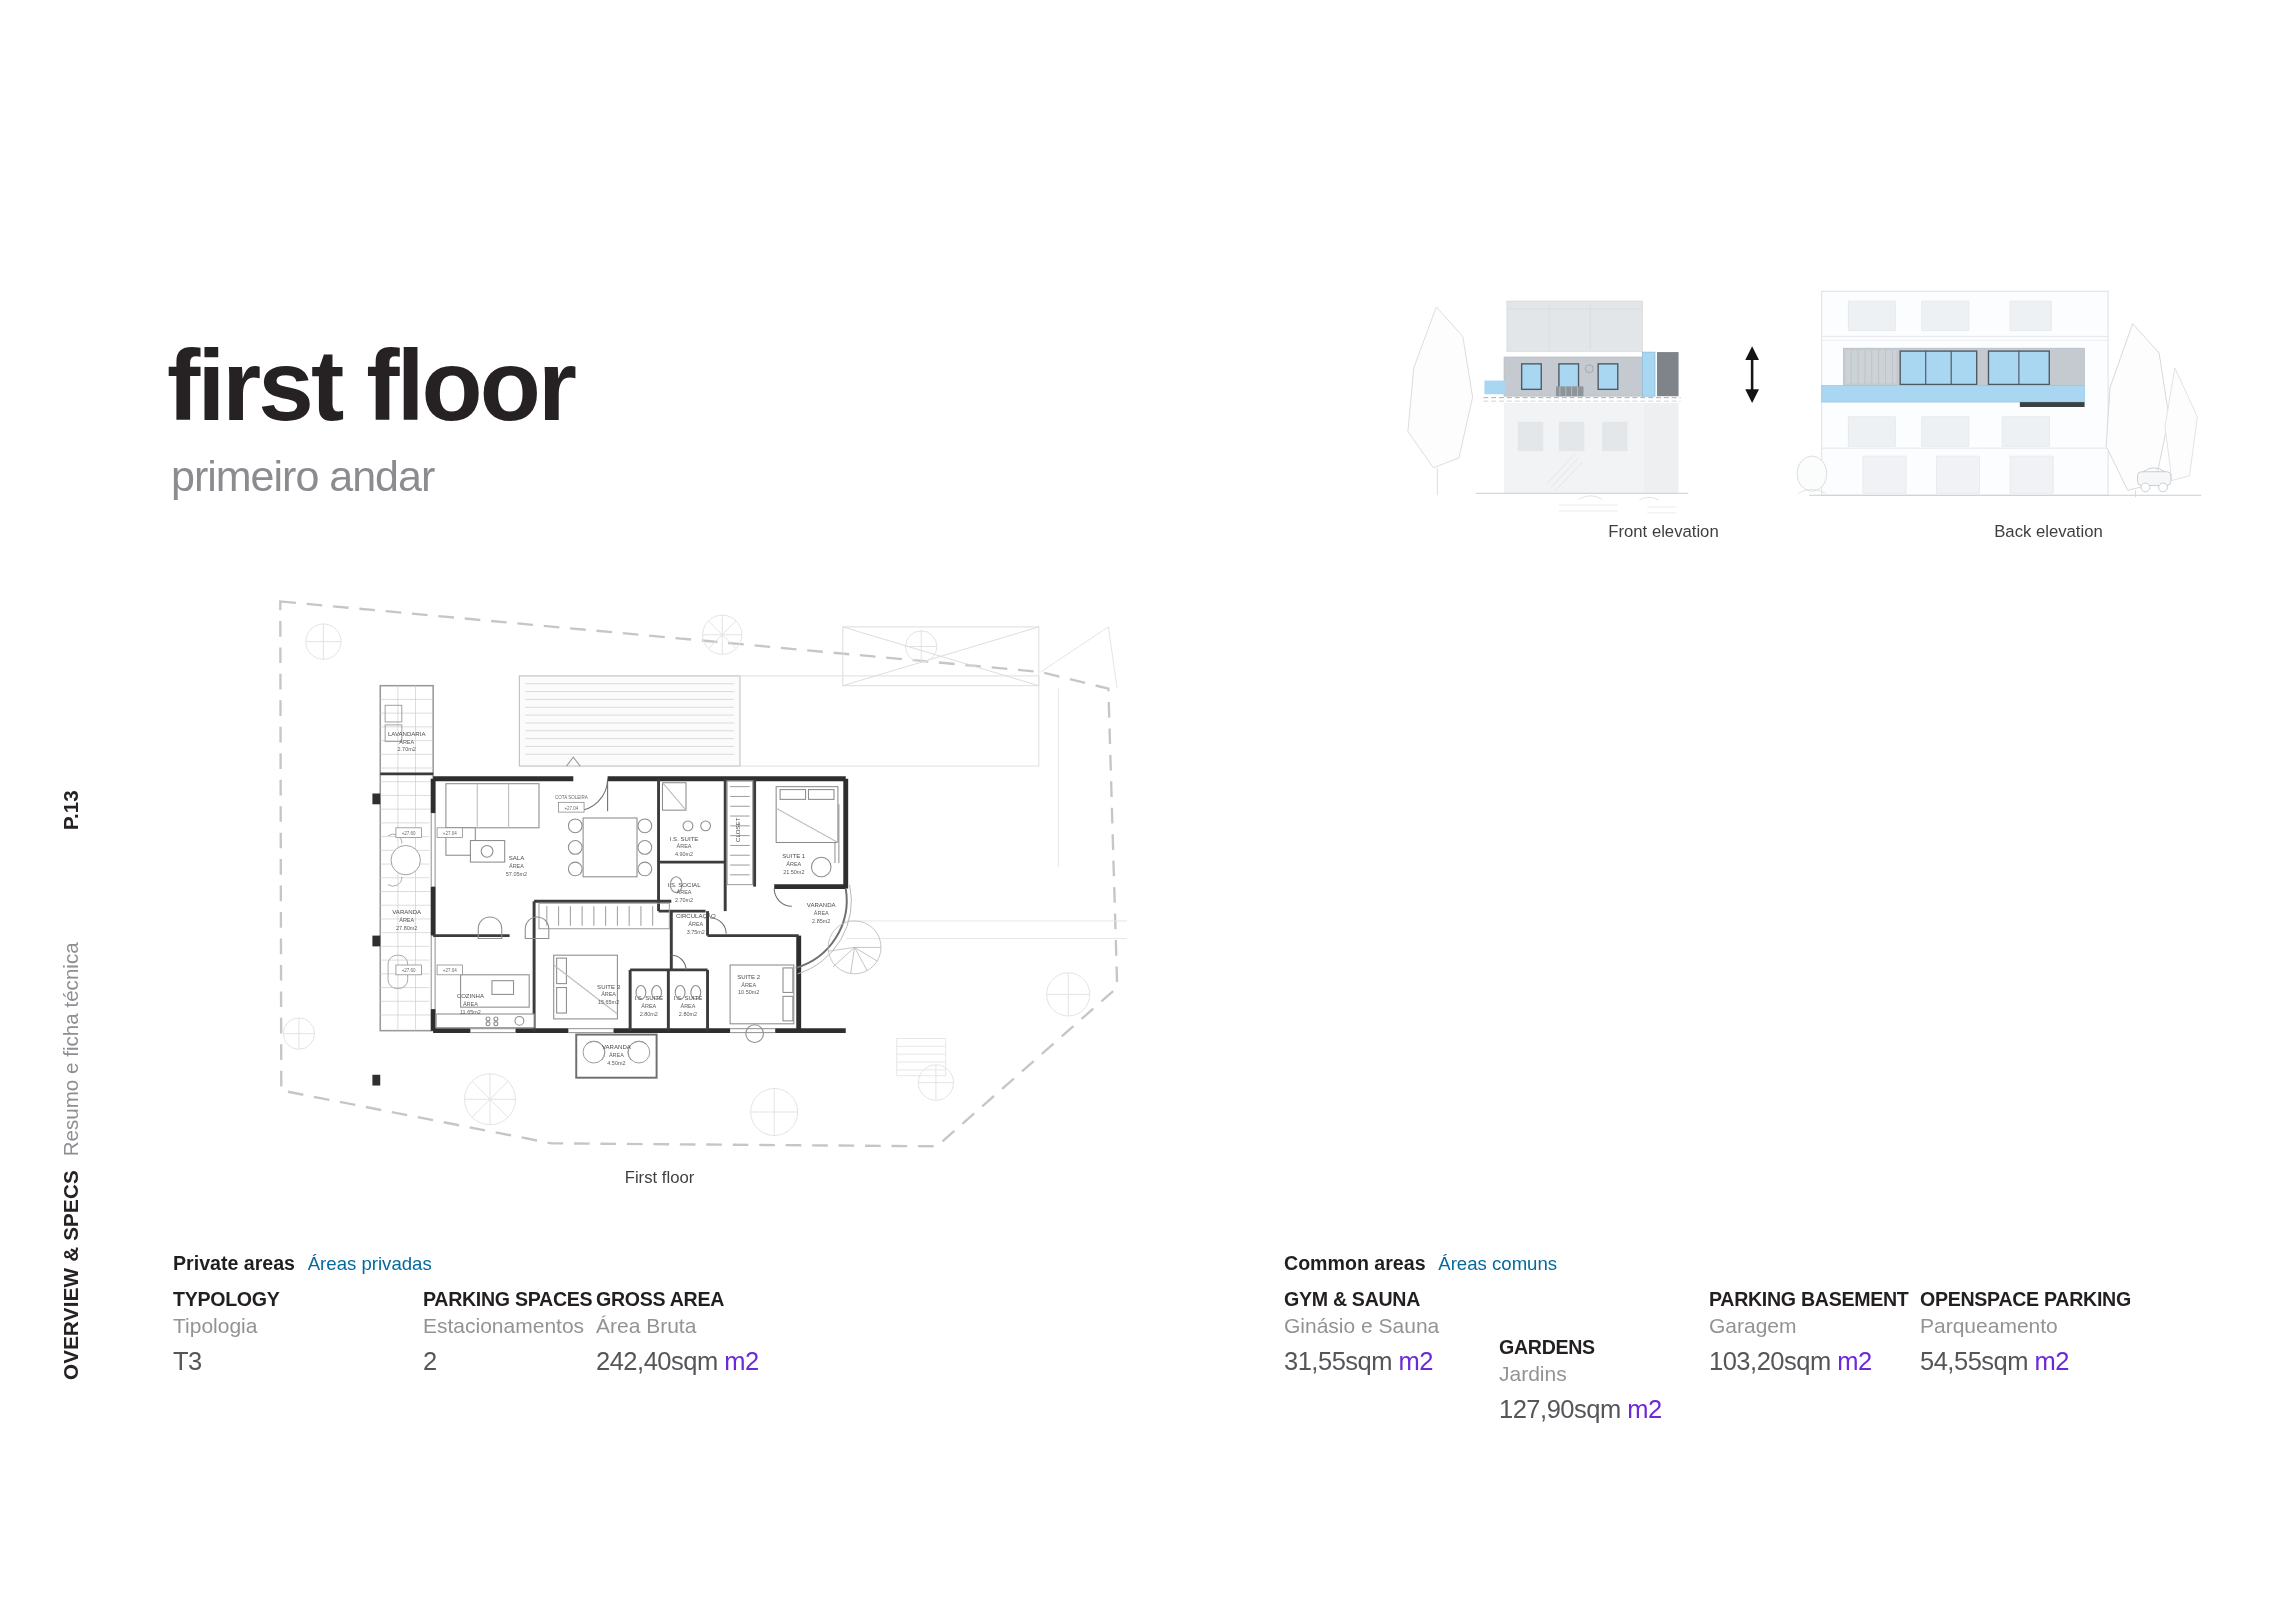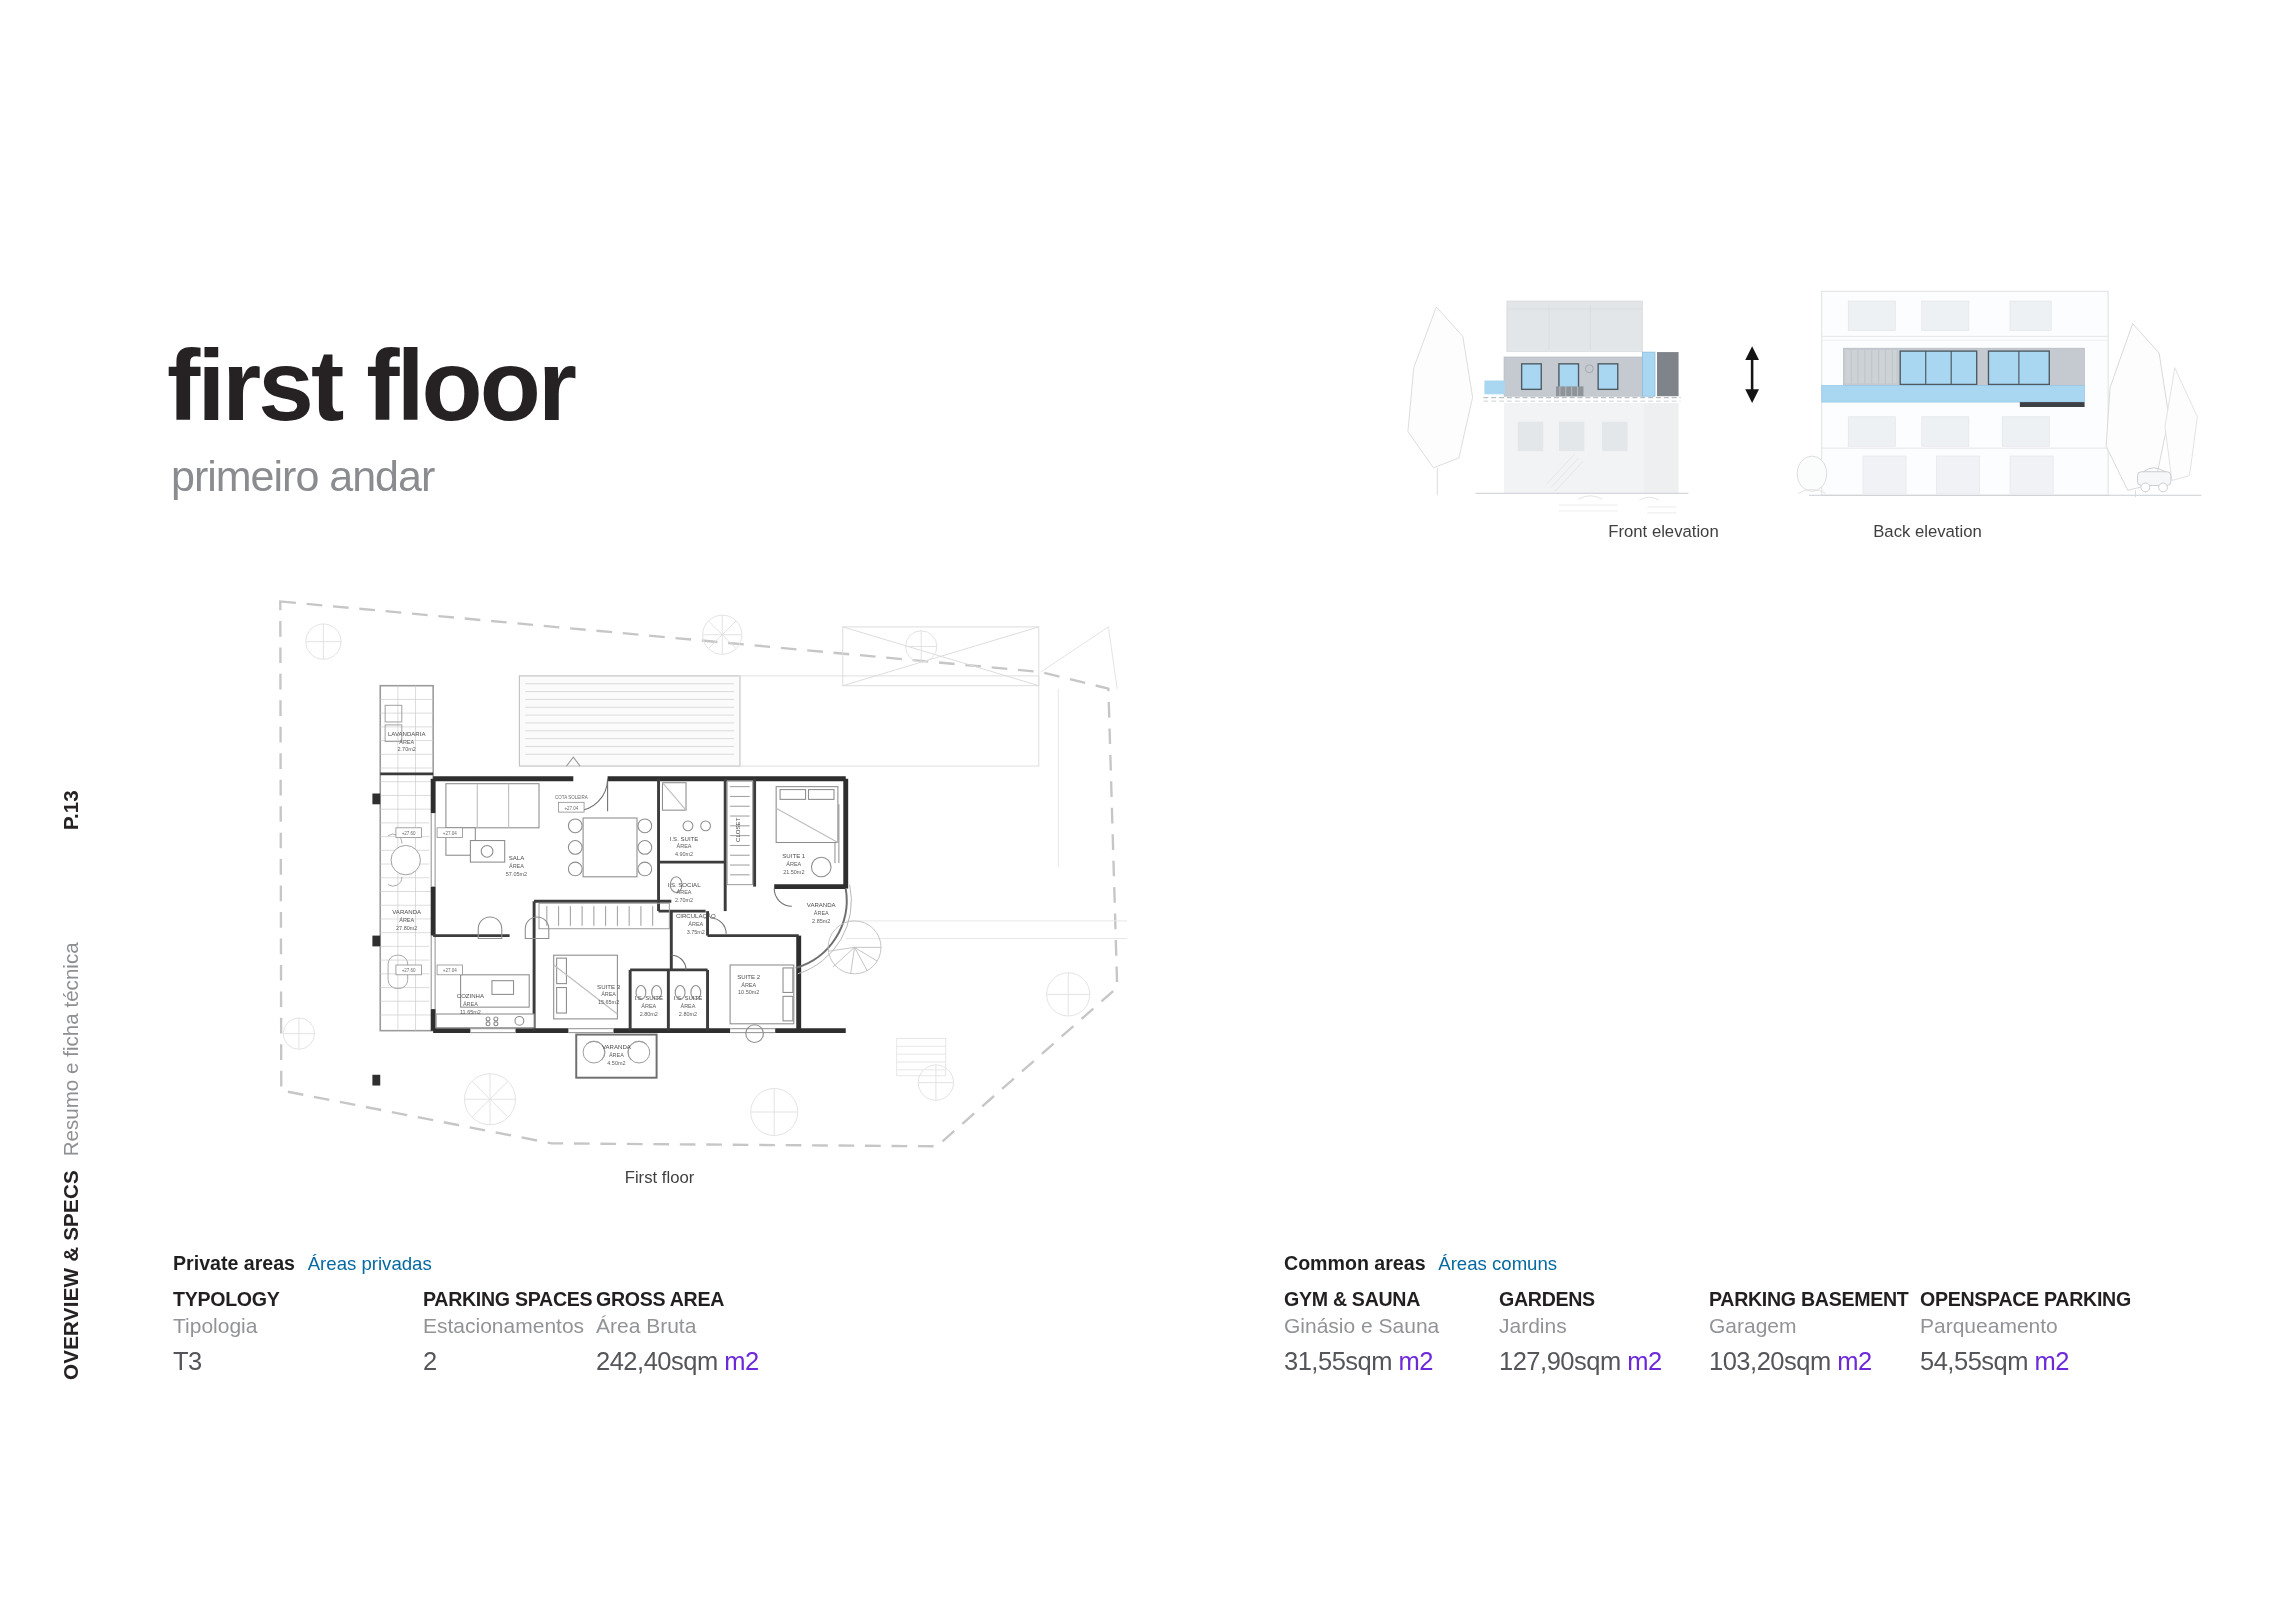--- a/index.html
+++ b/index.html
@@ -128,21 +128,21 @@
 
     <g>
       <rect x="750" y="226" width="34" height="14" rx="4" fill="#f6f7f8" stroke="#c9cdd1" stroke-width="1"></rect>
       <path d="M756,226 q10,-8 22,0" fill="none" stroke="#c9cdd1" stroke-width="1"></path>
       <circle cx="758" cy="242" r="4.5" fill="#ffffff" stroke="#c9cdd1" stroke-width="1"></circle>
       <circle cx="776" cy="242" r="4.5" fill="#ffffff" stroke="#c9cdd1" stroke-width="1"></circle>
     </g>
   </g>
 </svg>
 <div class="abs cap" style="left:1585px;top:522px;">Front elevation</div>
-<div class="abs cap" style="left:1849px;top:522px;">Back elevation</div>
+<div class="abs cap" style="left:1970px;top:522px;">Back elevation</div>
 
 <svg class="abs" style="left:245px;top:573px;" width="882" height="637" viewBox="0 0 900 650">
 
   <g>
     <polygon points="36,29 812,101 881,118 890,423 706,585 313,582 37,528" fill="none" stroke="#c6c6c6" stroke-width="2.4" stroke-dasharray="16,11"></polygon>
     <polyline points="812,101 881,55 890,118" fill="none" stroke="#e3e3e3" stroke-width="1"></polyline>
   </g>
 
   <g stroke="#e2e2e2" fill="none" stroke-width="1">
     <circle cx="487" cy="63" r="20"></circle>
@@ -437,21 +437,21 @@
 </div>
 
 <div class="abs tbl-title" style="left:1284px;">
   <span class="en">Common areas</span><span class="pt">Áreas comuns</span>
 </div>
 <div class="abs spec-col" style="left:1284px;">
   <div class="spec-en">GYM &amp; SAUNA</div>
   <div class="spec-pt">Ginásio e Sauna</div>
   <div class="spec-val"><span>31,55sqm</span> <span class="spec-unit">m2</span></div>
 </div>
-<div class="abs spec-col" style="left:1499px;">
+<div class="abs spec-col" style="left:1499px;margin-top:48px;">
   <div class="spec-en">GARDENS</div>
   <div class="spec-pt">Jardins</div>
   <div class="spec-val"><span>127,90sqm</span> <span class="spec-unit">m2</span></div>
 </div>
 <div class="abs spec-col" style="left:1709px;">
   <div class="spec-en">PARKING BASEMENT</div>
   <div class="spec-pt">Garagem</div>
   <div class="spec-val"><span>103,20sqm</span> <span class="spec-unit">m2</span></div>
 </div>
 <div class="abs spec-col" style="left:1920px;">

